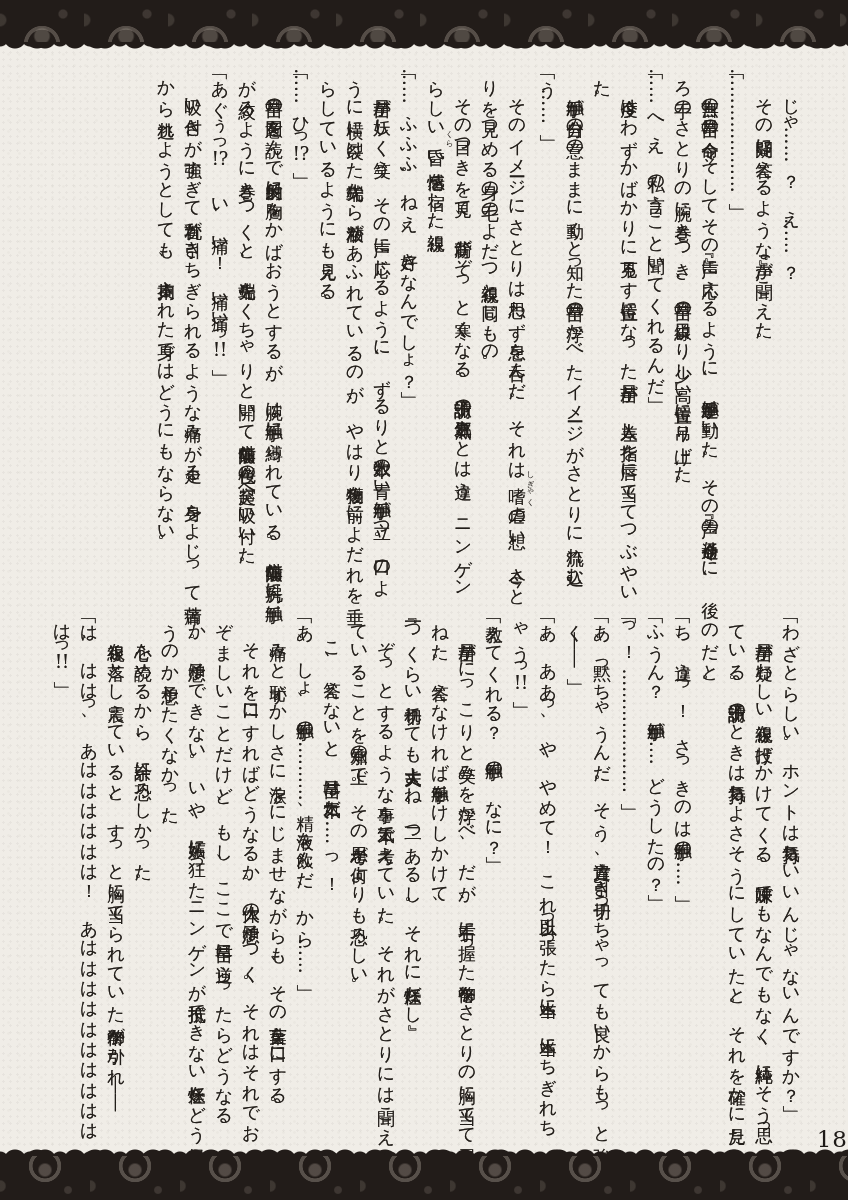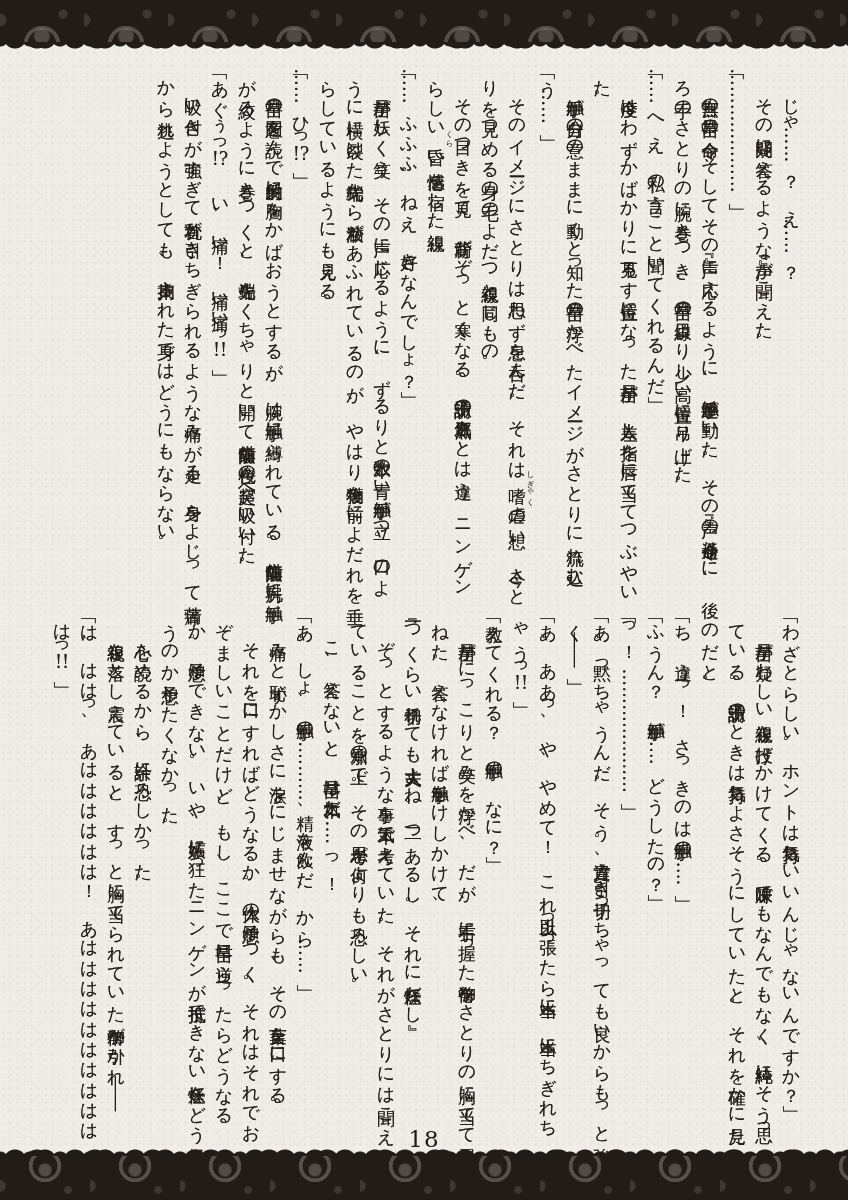--- a/index.html
+++ b/index.html
@@ -71,21 +71,21 @@
   .tier p { margin: 0; padding: 0; }
   .tier p.indent { text-indent: 1em; }
   ruby rt { font-size: 0.45em; letter-spacing: 0; text-shadow: none; }
   .tcy { text-combine-upright: all; }
 
   
   .page-number {
     position: absolute;
     left: 0; width: 100%;
     bottom: 48px;
-    text-align: center;
+    text-align: right;
     font-size: 23px;
     color: #1d1916;
     letter-spacing: 1px;
   }
 </style>
 </head>
 <body>
 
 <div>
   <div class="lace lace-top"></div>

